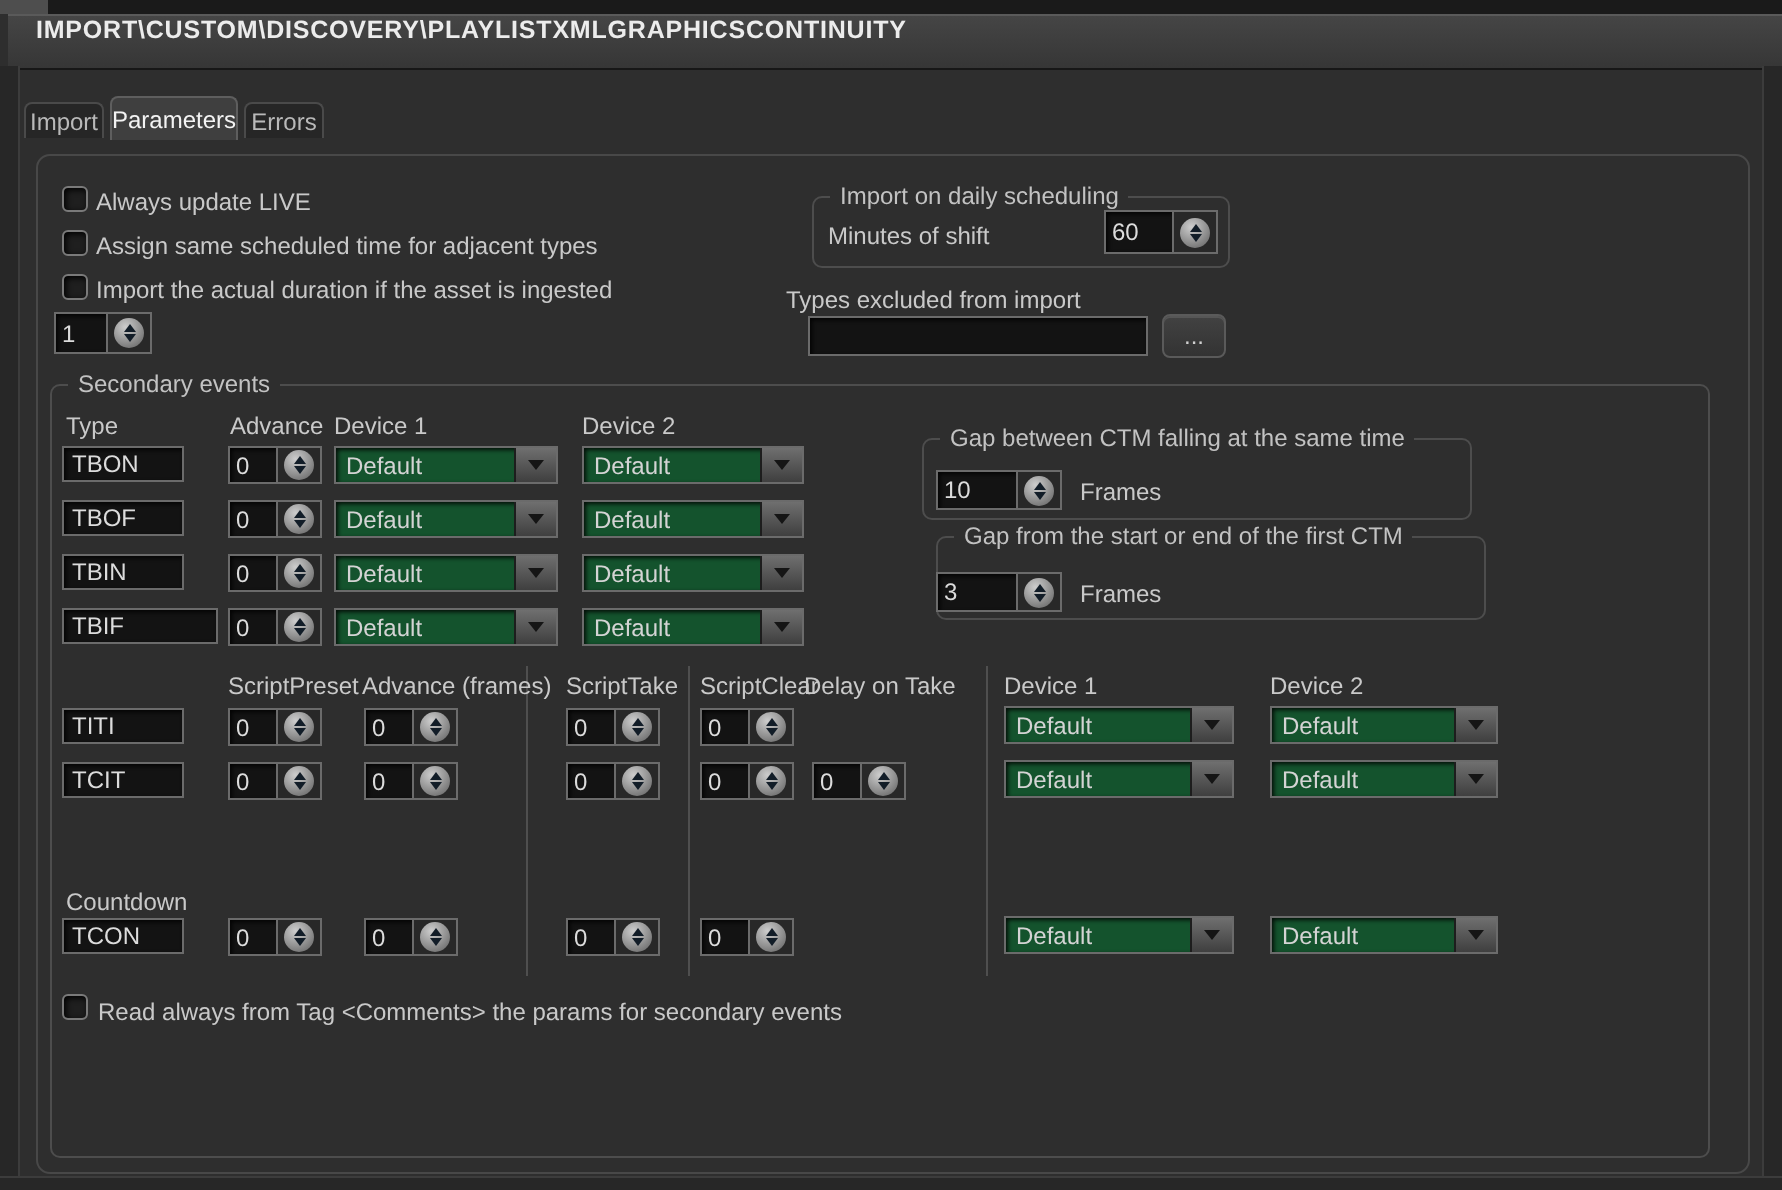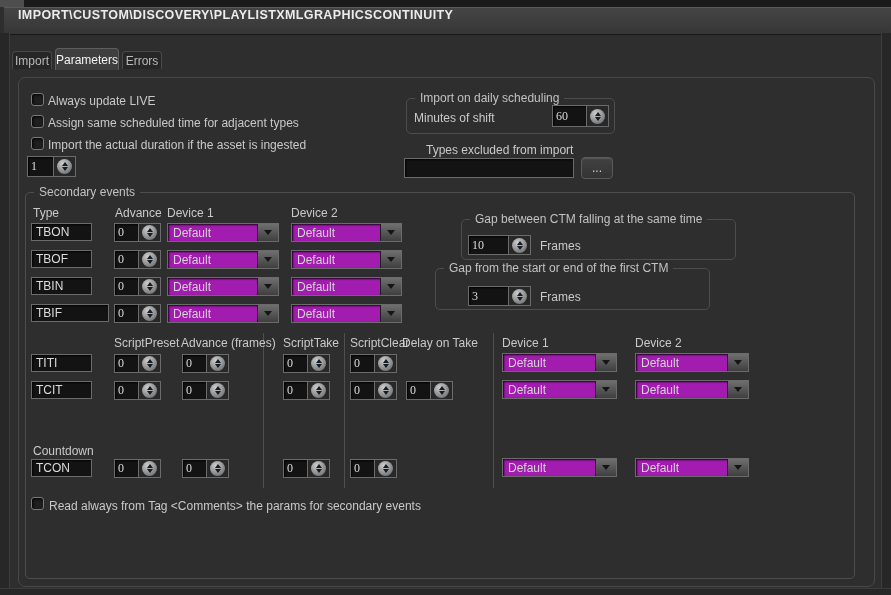--- a/index.html
+++ b/index.html
@@ -33,28 +33,28 @@
   .cb {
     position:absolute; width:13px; height:13px; background:#1f1f1f;
     border:1px solid #7a7a7a; border-radius:3px; box-shadow:inset 1px 1px 3px #000; box-sizing:border-box;
   }
   .tbox {
     position:absolute; background:#131313; border:1px solid #6b6b6b;
     color:#dcdcdc; font-size:12px; padding:0 4px; display:flex; align-items:center;
     box-shadow:inset 1px 1px 2px rgba(0,0,0,.85); box-sizing:border-box;
   }
   .spin { position:absolute; display:flex; background:#131313; border:1px solid #6b6b6b; box-sizing:border-box; box-shadow:inset 1px 1px 2px rgba(0,0,0,.85); }
-  .spin .sv { flex:1; color:#dcdcdc; font-size:12px; padding:0 3px; display:flex; align-items:center; overflow:hidden;font-family:Liberation Serif, serif; }
+  .spin .sv { flex:1; color:#dcdcdc; font-size:12px; padding:0 3px; display:flex; align-items:center; overflow:hidden; }
   .spin .sb { width:21px; background:#282828; border-left:1px solid #6b6b6b; display:flex; align-items:center; justify-content:center; }
   .circ { width:15px; height:15px; border-radius:50%;
     background:radial-gradient(circle at 38% 30%, #cdcdcd 0%, #909090 55%, #5c5c5c 100%);
     display:flex; flex-direction:column; align-items:center; justify-content:center; }
   .tu { width:0; height:0; border-left:3.5px solid transparent; border-right:3.5px solid transparent; border-bottom:4.5px solid #121d28; margin-bottom:1px; }
   .td { width:0; height:0; border-left:3.5px solid transparent; border-right:3.5px solid transparent; border-top:4.5px solid #121d28; }
-  .dd { position:absolute; display:flex; background:#a21caf; border:1px solid #6b6b6b; box-sizing:border-box; box-shadow:inset 1px 1px 2px rgba(0,0,0,.85); }
+  .dd { position:absolute; display:flex; background:#14532d; border:1px solid #6b6b6b; box-sizing:border-box; box-shadow:inset 1px 1px 2px rgba(0,0,0,.85); }
   .dd .dv { flex:1; font-size:12px; color:#d4d4d4; padding:0 5px; display:flex; align-items:center; overflow:hidden; }
   .dd .db { width:20px; background:linear-gradient(#6f6f6f,#3f3f3f); border-left:1px solid #1d1d1d; display:flex; align-items:center; justify-content:center; }
   .dt { width:0; height:0; border-left:4px solid transparent; border-right:4px solid transparent; border-top:5px solid #151515; }
   .vline { position:absolute; width:1px; background:#4f4f4f; }
   .btn {
     position:absolute; display:flex; align-items:center; justify-content:center;
     background:linear-gradient(#424242,#333333); border:1px solid #5a5a5a; border-radius:4px;
     font-size:12px; color:#9c9c9c; box-sizing:border-box; box-shadow:inset 0 1px 0 #565656;
   }
   .btn.small { color:#cfcfcf; }
@@ -105,21 +105,21 @@
   <div class="spin" style="left:552px;top:105px;width:57px;height:22px">
     <span class="sv">60</span>
     <span class="sb">
         <span class="circ">
           <i class="tu"></i>
           <i class="td"></i>
         </span>
       </span>
   </div>
 
-  <span class="lab" style="left:426px;top:143px">Types excluded from import</span>
+  <span class="lab" style="left:393px;top:143px">Types excluded from import</span>
   <div class="tbox" style="left:404px;top:158px;width:170px;height:20px"></div>
   <div class="btn small" style="left:581px;top:157px;width:32px;height:22px">...</div>
 
   <div class="group" style="left:25px;top:192px;width:828px;height:385px">
     <span class="gt">Secondary events</span>
   </div>
 
   <span class="lab" style="left:33px;top:206px">Type</span>
   <span class="lab" style="left:115px;top:206px">Advance</span>
   <span class="lab" style="left:167px;top:206px">Device 1</span>
@@ -224,21 +224,21 @@
     <span class="sv">10</span>
     <span class="sb">
         <span class="circ">
           <i class="tu"></i>
           <i class="td"></i>
         </span>
       </span>
   </div>
   <span class="lab" style="left:540px;top:239px">Frames</span>
 
-  <div class="group" style="left:435px;top:268px;width:273px;height:40px">
+  <div class="group" style="left:468px;top:268px;width:273px;height:40px">
     <span class="gt">Gap from the start or end of the first CTM</span>
   </div>
   <div class="spin" style="left:468px;top:286px;width:63px;height:20px">
     <span class="sv">3</span>
     <span class="sb">
         <span class="circ">
           <i class="tu"></i>
           <i class="td"></i>
         </span>
       </span>

